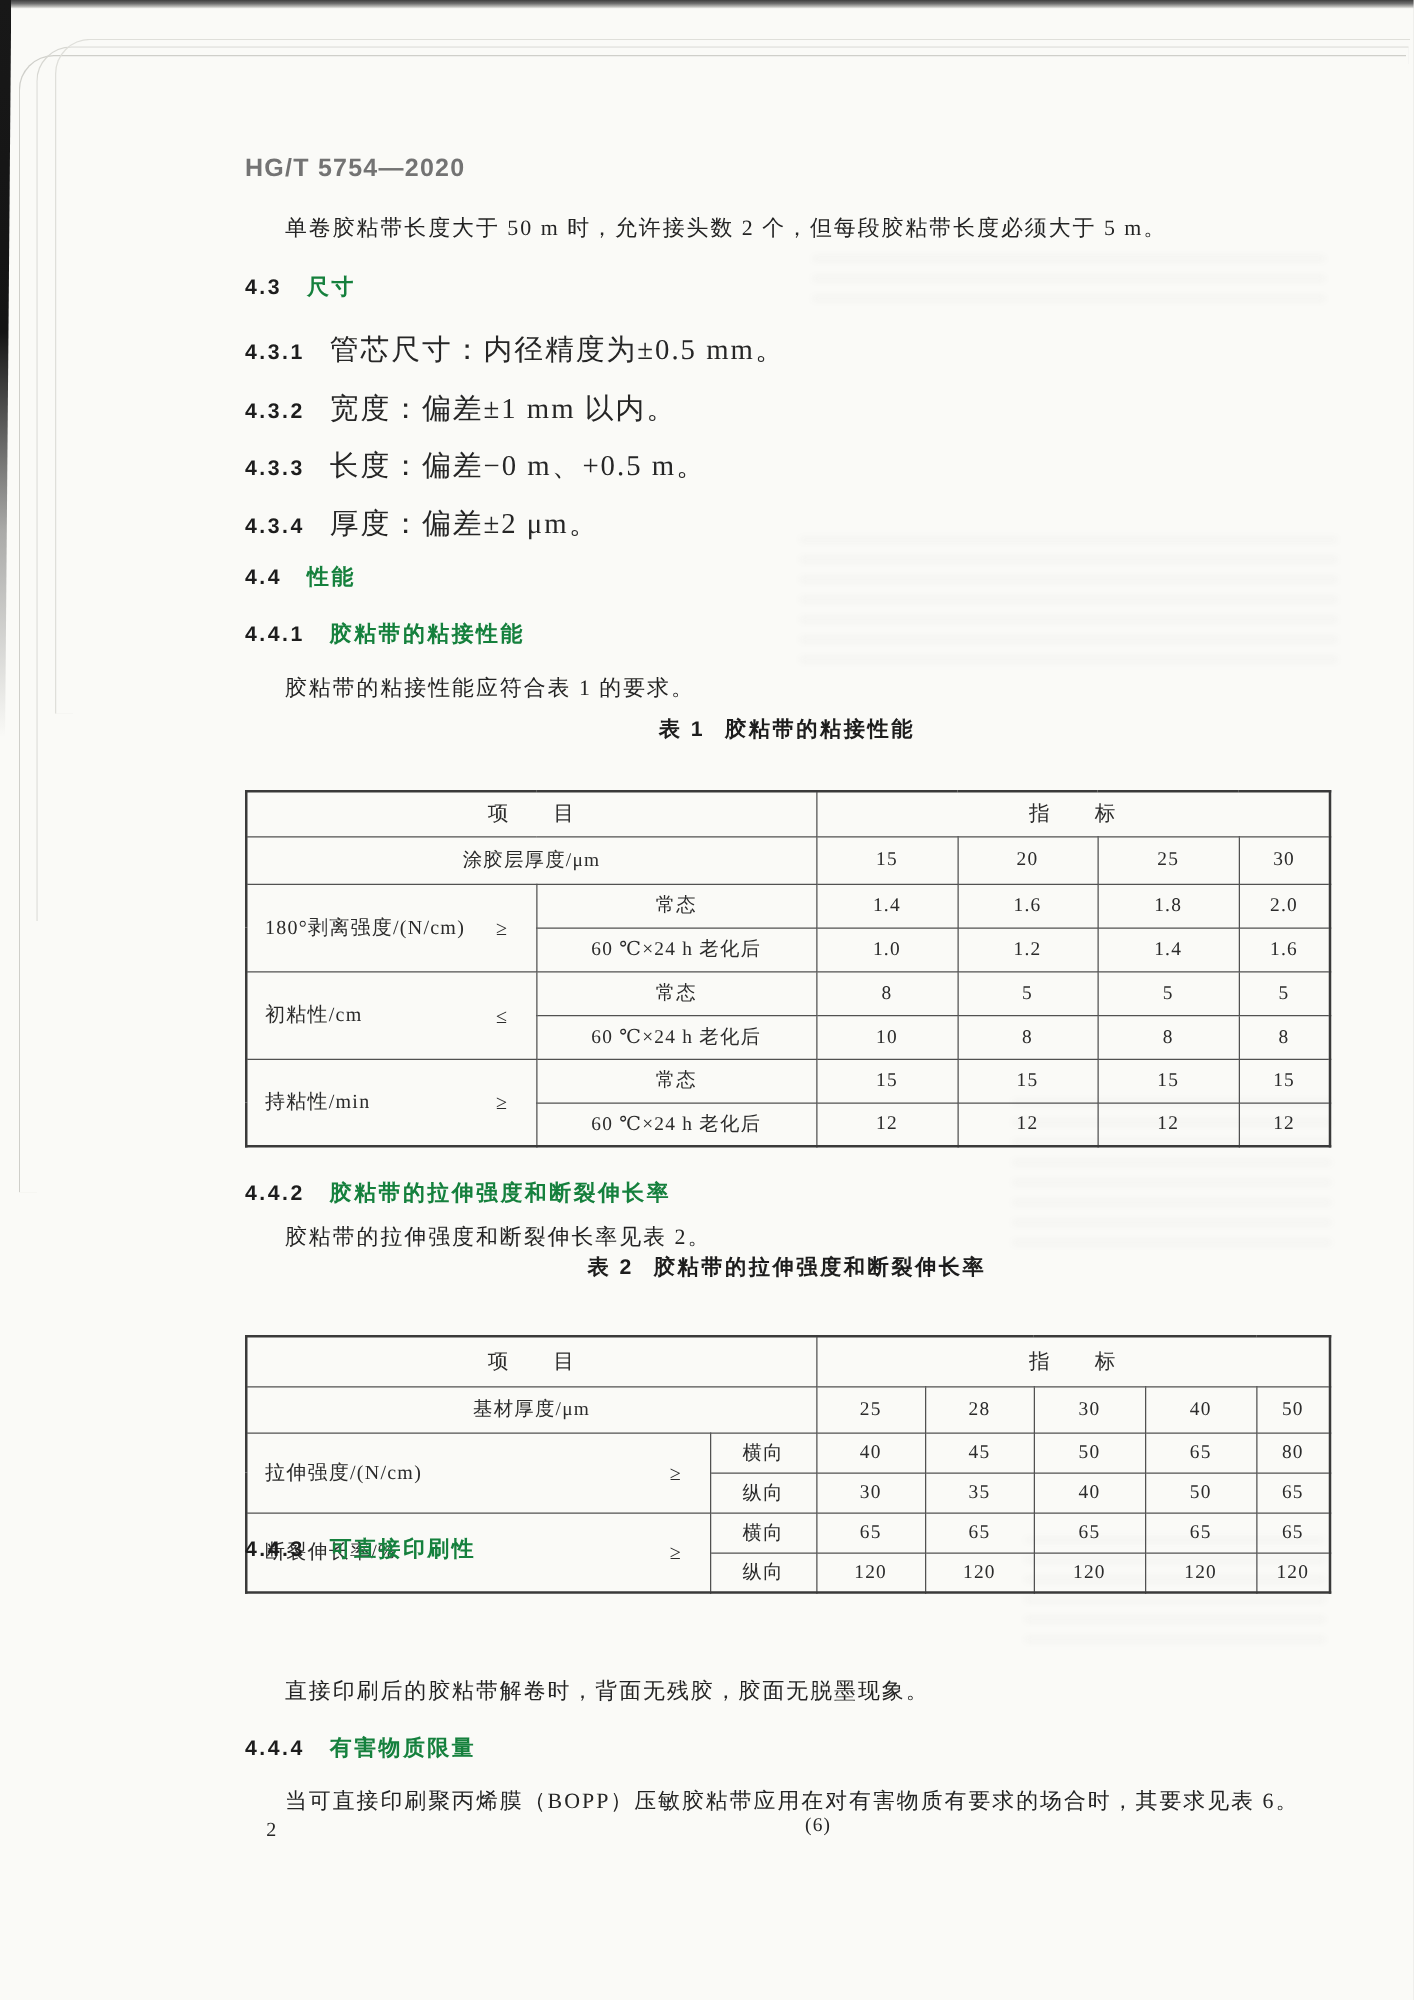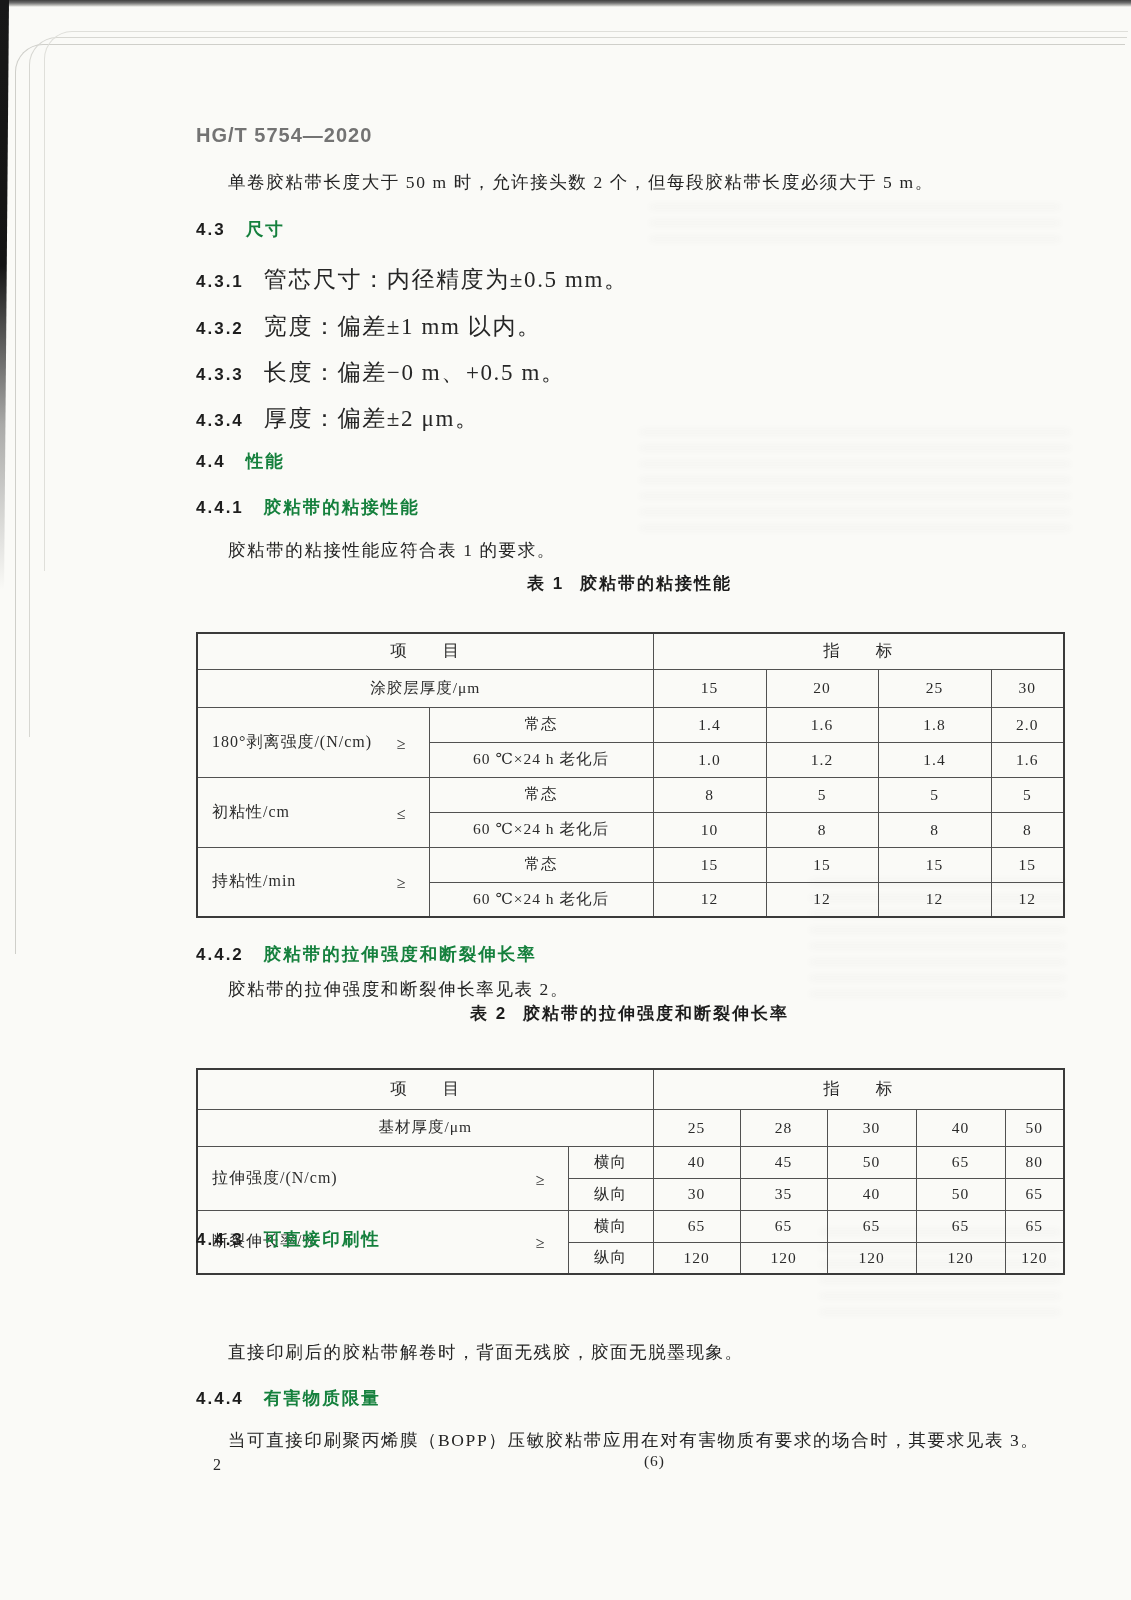--- a/index.html
+++ b/index.html
@@ -294,16 +294,16 @@
 </div>
 
 <div class="block" style="left:196px; top:1227px;">
   <span class="cnum">4.4.3</span><span class="cttl">可直接印刷性</span>
 </div>
 <div class="block para" style="left:228px; top:1340px;">直接印刷后的胶粘带解卷时，背面无残胶，胶面无脱墨现象。</div>
 
 <div class="block" style="left:196px; top:1386px;">
   <span class="cnum">4.4.4</span><span class="cttl">有害物质限量</span>
 </div>
-<div class="block para" style="left:228px; top:1428px;">当可直接印刷聚丙烯膜（BOPP）压敏胶粘带应用在对有害物质有要求的场合时，其要求见表 3。</div>
+<div class="block para" style="left:228px; top:1428px;">当可直接印刷聚丙烯膜（BOPP）压敏胶粘带应用在对有害物质有要求的场合时，其要求见表 6。</div>
 
 <div class="block footer-num" style="left:213px; top:1456px;">2</div>
 <div class="block footer-sheet" style="left:196px; top:1452px;">(6)</div>
 
 </body></html>

